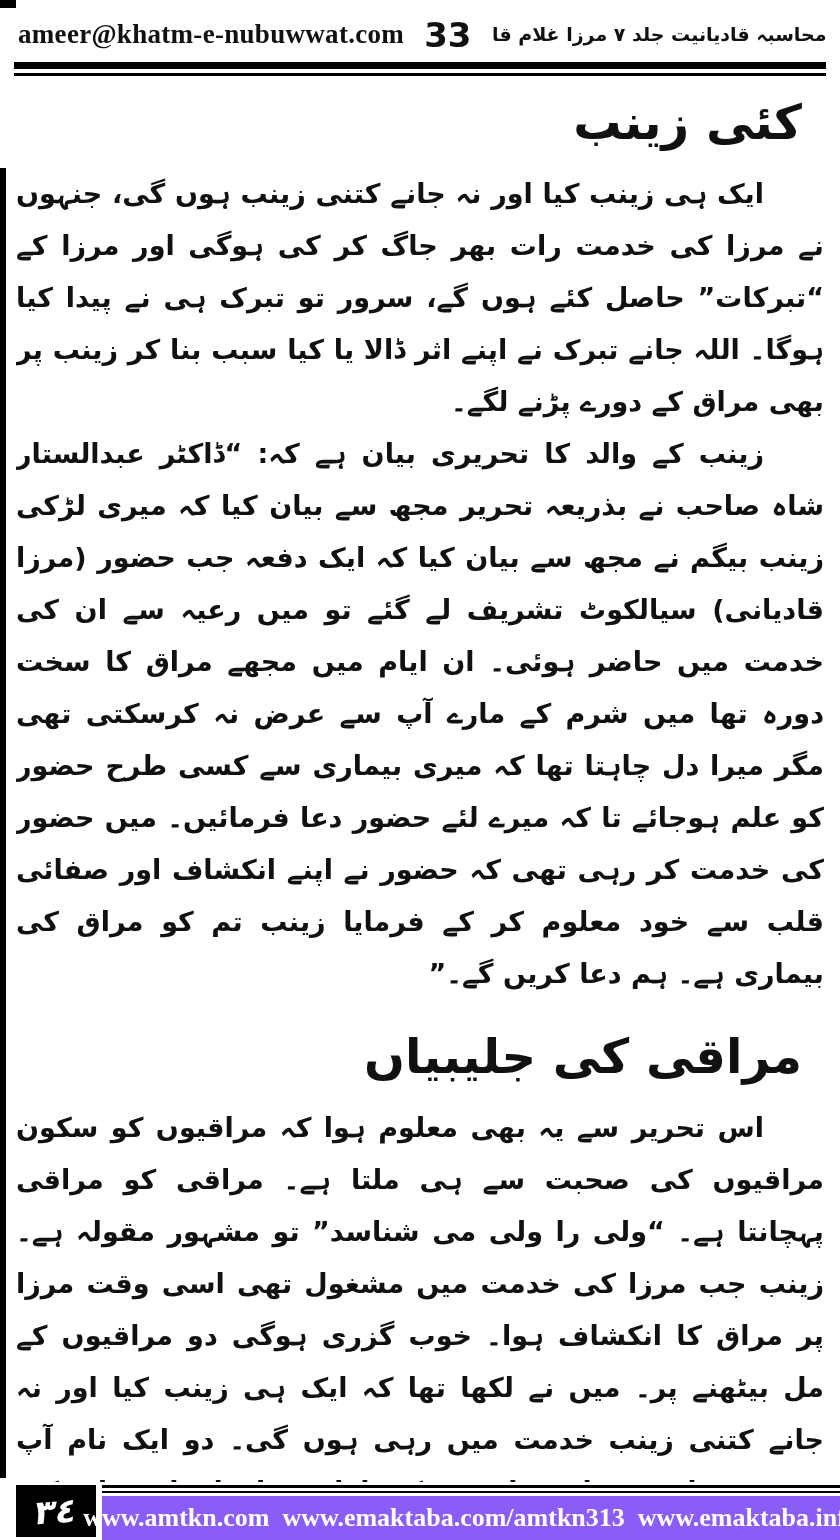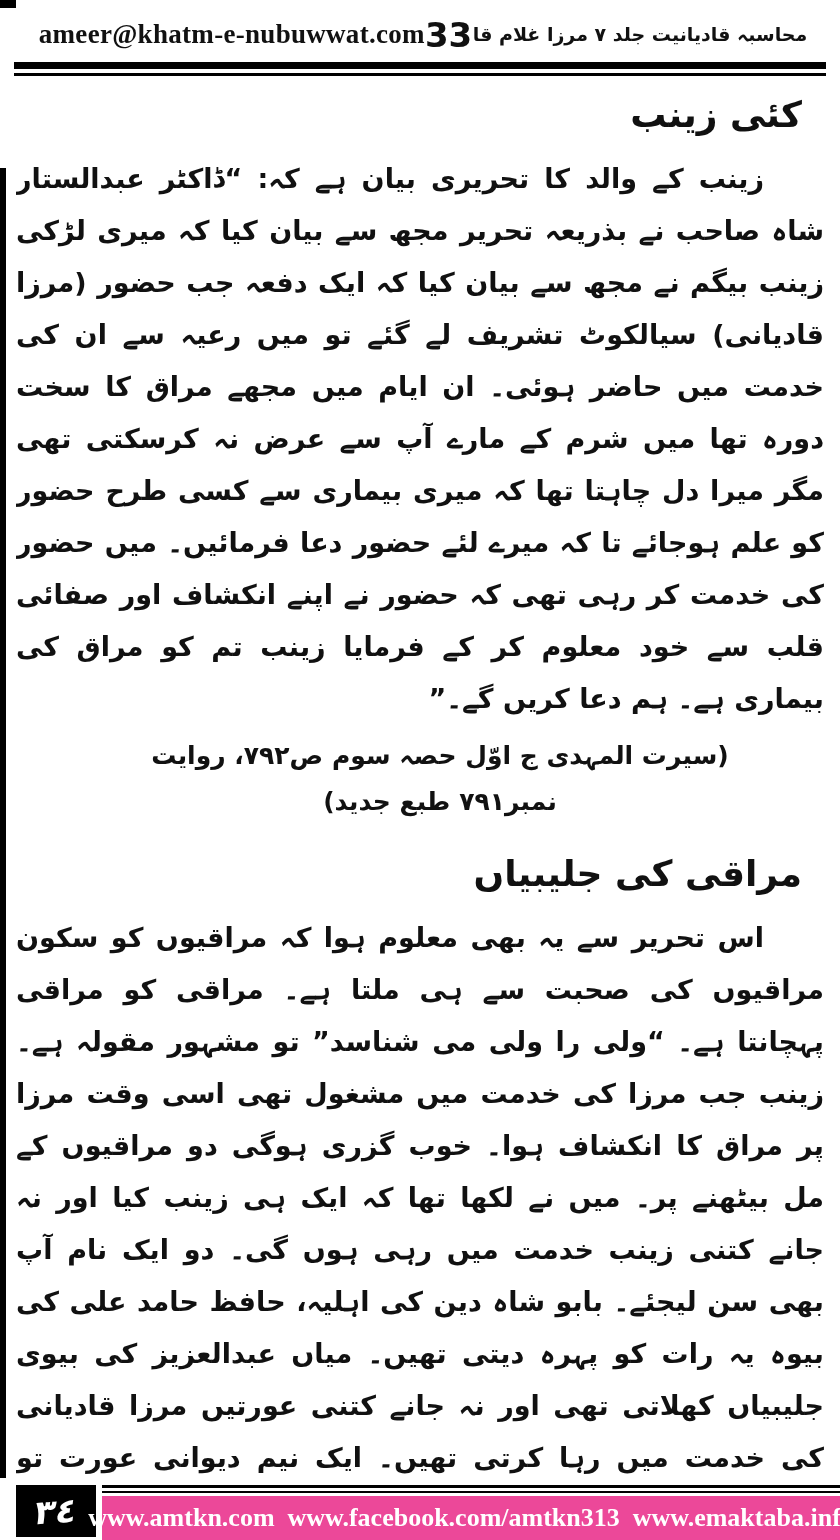--- a/index.html
+++ b/index.html
@@ -13,21 +13,21 @@
     margin:0 auto;
   }
   
   .artifact{position:absolute;background:#000;}
   .corner-mark{top:0;left:0;width:16px;height:8px;}
   .left-band{top:168px;left:0;width:6px;height:1310px;}
 
   
   .hdr{
     position:absolute;top:16px;left:18px;right:12px;
-    display:flex;align-items:center;justify-content:center;
+    display:flex;align-items:center;justify-content:flex-start;gap:20px;
   }
   .hdr-email{
     font-family:"Liberation Serif", serif;
     font-weight:bold;font-size:27px;letter-spacing:.3px;white-space:nowrap;
   }
   .hdr-num{
     font-weight:bold;font-size:34px;line-height:1;padding-top:2px;
   }
   .hdr-title{
     direction:rtl;width:335px;text-align:left;
@@ -38,21 +38,21 @@
   .hdr-rule .gap{height:4px;}
   .hdr-rule .thin{height:3px;background:#000;}
 
   
   .bodytext{
     position:absolute;top:86px;left:16px;right:16px;bottom:58px;
     direction:rtl;overflow:hidden;
   }
   h1.sec{
     margin:6px 0 16px;padding:0 22px 0 0;
-    font-size:36px;line-height:1.25;font-weight:bold;text-align:right;
+    font-size:48px;line-height:1.25;font-weight:bold;text-align:right;
   }
   h1.sec.second{margin-top:26px;}
   p.para{
     margin:0;padding:0;
     font-size:27px;line-height:52px;font-weight:bold;
     text-align:justify;text-indent:60px;
   }
   p.cite{
     margin:8px 70px 0 110px;padding:0;
     font-size:25px;line-height:46px;font-weight:bold;
@@ -68,21 +68,21 @@
   }
   .ftr-pagebox span{
     font-size:34px;font-weight:bold;transform:skewX(-12deg) rotate(-4deg);
   }
   .ftr-bars{position:absolute;left:102px;right:0;bottom:0;}
   .ftr-line1{height:3px;background:#000;}
   .ftr-gap1{height:3px;background:#fff;}
   .ftr-line2{height:2px;background:#000;}
   .ftr-gap2{height:3px;background:#fff;}
   .ftr-bar{
-    height:44px;background:#ec4899;color:#fff;
+    height:44px;background:#8b5cf6;color:#fff;
     display:flex;align-items:center;justify-content:center;gap:13px;
     font-family:"Liberation Serif", serif;font-weight:bold;font-size:26px;
     white-space:nowrap;
   }
 </style>
 </head>
 <body>
 
 <div class="page">
 
@@ -96,37 +96,37 @@
   </div>
 
   <div class="hdr-rule">
     <div class="thick"></div>
     <div class="gap"></div>
     <div class="thin"></div>
   </div>
 
   <div class="bodytext" lang="ur">
     <h1 class="sec">کئی زینب</h1>
+    <p class="para">ایک ہی زینب کیا اور نہ جانے کتنی زینب ہوں گی، جنہوں نے مرزا کی خدمت رات بھر جاگ کر کی ہوگی اور مرزا کے “تبرکات” حاصل کئے ہوں گے، سرور تو تبرک ہی نے پیدا کیا ہوگا۔ اللہ جانے تبرک نے اپنے اثر ڈالا یا کیا سبب بنا کر زینب پر بھی مراق کے دورے پڑنے لگے۔</p>
     <p class="para">زینب کے والد کا تحریری بیان ہے کہ: “ڈاکٹر عبدالستار شاہ صاحب نے بذریعہ تحریر مجھ سے بیان کیا کہ میری لڑکی زینب بیگم نے مجھ سے بیان کیا کہ ایک دفعہ جب حضور (مرزا قادیانی) سیالکوٹ تشریف لے گئے تو میں رعیہ سے ان کی خدمت میں حاضر ہوئی۔ ان ایام میں مجھے مراق کا سخت دورہ تھا میں شرم کے مارے آپ سے عرض نہ کرسکتی تھی مگر میرا دل چاہتا تھا کہ میری بیماری سے کسی طرح حضور کو علم ہوجائے تا کہ میرے لئے حضور دعا فرمائیں۔ میں حضور کی خدمت کر رہی تھی کہ حضور نے اپنے انکشاف اور صفائی قلب سے خود معلوم کر کے فرمایا زینب تم کو مراق کی بیماری ہے۔ ہم دعا کریں گے۔”</p>
-    <p class="cite">(سیرت المہدی ج اوّل حصہ سوم ص٧٩٢، روایت نمبر٧٩١ طبع جدید)</p>
 
     <h1 class="sec second">مراقی کی جلیبیاں</h1>
     <p class="para">اس تحریر سے یہ بھی معلوم ہوا کہ مراقیوں کو سکون مراقیوں کی صحبت سے ہی ملتا ہے۔ مراقی کو مراقی پہچانتا ہے۔ “ولی را ولی می شناسد” تو مشہور مقولہ ہے۔ زینب جب مرزا کی خدمت میں مشغول تھی اسی وقت مرزا پر مراق کا انکشاف ہوا۔ خوب گزری ہوگی دو مراقیوں کے مل بیٹھنے پر۔ میں نے لکھا تھا کہ ایک ہی زینب کیا اور نہ جانے کتنی زینب خدمت میں رہی ہوں گی۔ دو ایک نام آپ بھی سن لیجئے۔ بابو شاہ دین کی اہلیہ، حافظ حامد علی کی بیوہ یہ رات کو پہرہ دیتی تھیں۔ میاں عبدالعزیز کی بیوی جلیبیاں کھلاتی تھی اور نہ جانے کتنی عورتیں مرزا قادیانی کی خدمت میں رہا کرتی تھیں۔ ایک نیم دیوانی عورت تو مرزا کے کمرے میں مرزا کی موجودگی میں بالکل برہنہ نہایا کرتی تھی۔ ایک دفعہ اس حال میں ایک دوسری عورت کمرہ میں پہنچ گئی۔ اس نے ملامت کی لیکن اس کا جواب تھا “اس کو کیا دکھائی دیتا ہے”، یہ بھی</p>
   </div>
 
   <div class="ftr">
     <div class="ftr-pagebox">
       <span>٣٤</span>
     </div>
     <div class="ftr-bars">
       <div class="ftr-line1"></div>
       <div class="ftr-gap1"></div>
       <div class="ftr-line2"></div>
       <div class="ftr-gap2"></div>
       <div class="ftr-bar">
         <span>www.amtkn.com</span>
-        <span>www.facebook.com/amtkn313</span>
+        <span>www.emaktaba.com/amtkn313</span>
         <span>www.emaktaba.info</span>
       </div>
     </div>
   </div>
 
 </div>
 
 </body></html>

